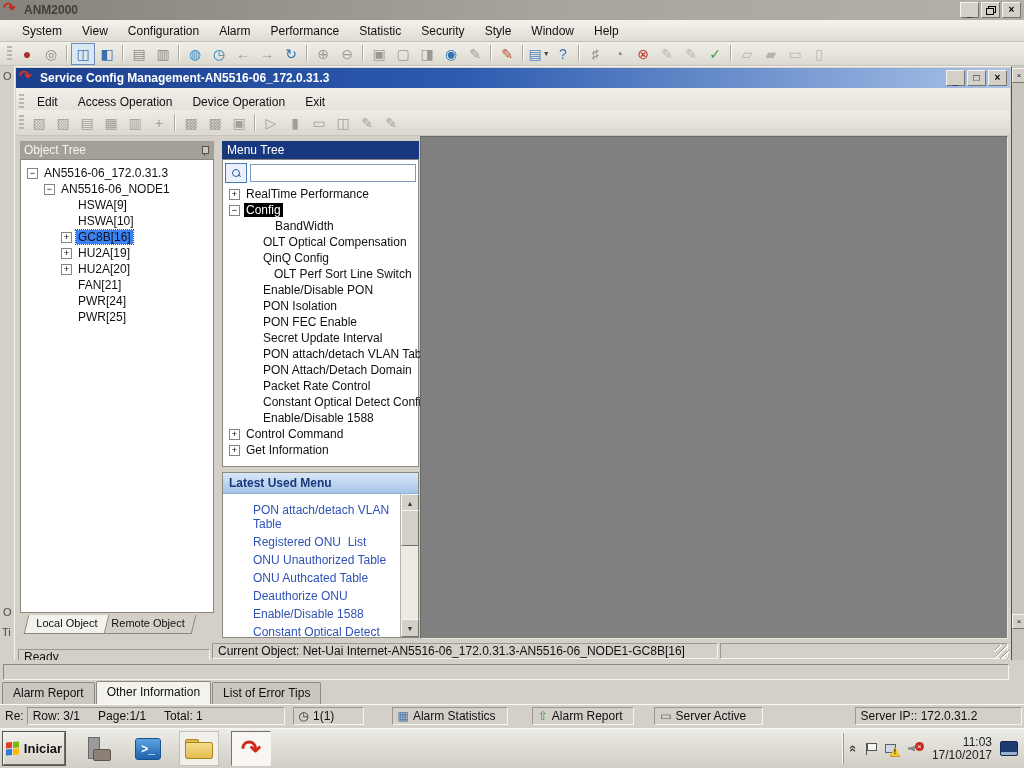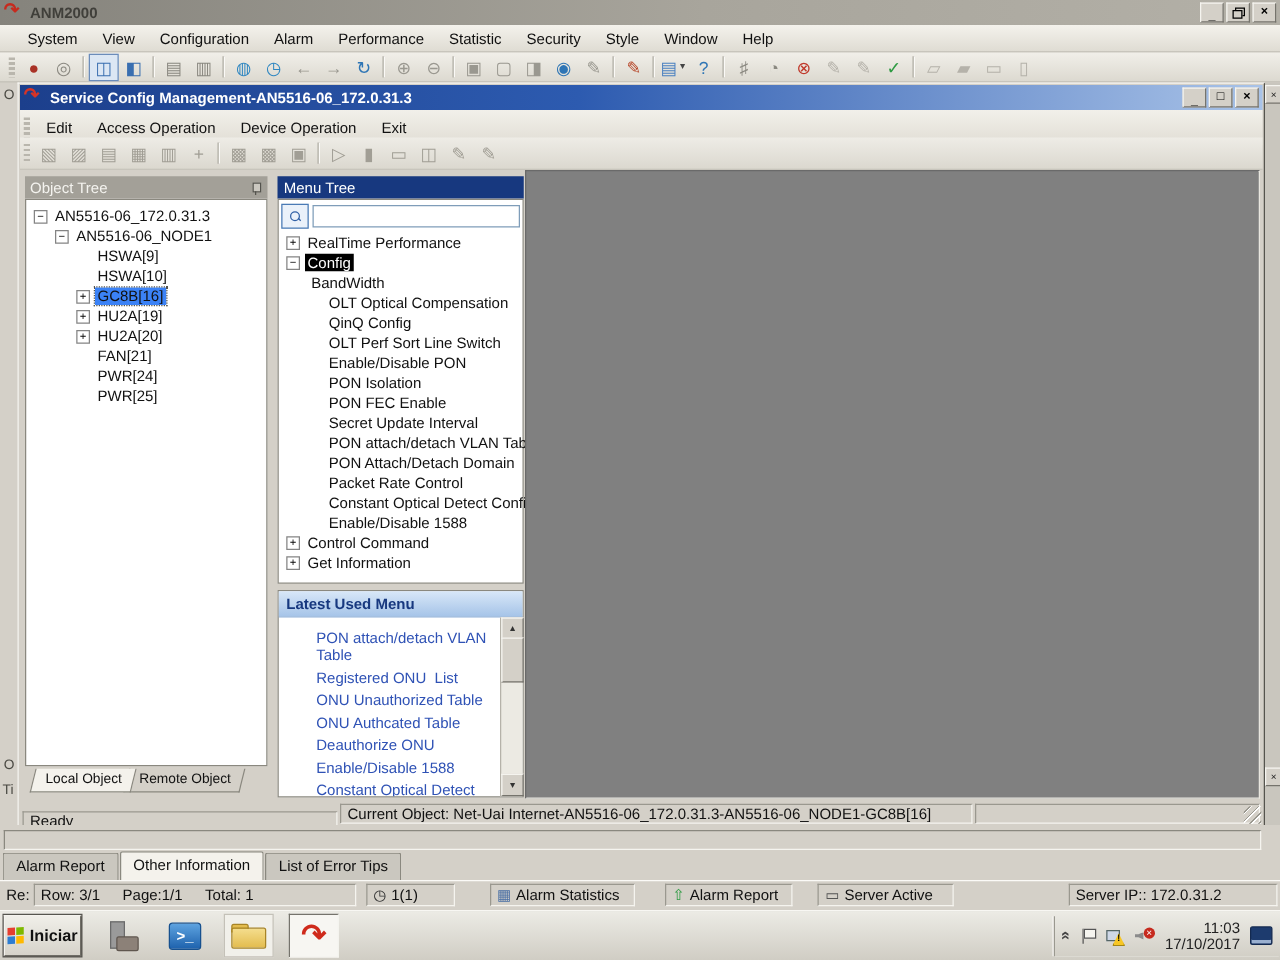--- a/index.html
+++ b/index.html
@@ -354,33 +354,33 @@
         </div>
         <div id="menutree-list">
             <div class="tree-row" style="padding-left: 6px;">
               <span class="expander">+</span>
               <span class="tree-label">RealTime Performance</span>
             </div>
             <div class="tree-row" style="padding-left: 6px;">
               <span class="expander">−</span>
               <span class="tree-label sel-navy">Config</span>
             </div>
-            <div class="tree-row" style="padding-left: 9px; text-align: center;">
+            <div class="tree-row" style="padding-left: 35px; text-align: center;">
               <span style="width: 15px; flex: 0 0 auto;"></span>
               <span class="tree-label">BandWidth</span>
             </div>
             <div class="tree-row" style="padding-left: 23px;">
               <span style="width: 15px; flex: 0 0 auto;"></span>
               <span class="tree-label">OLT Optical Compensation</span>
             </div>
             <div class="tree-row" style="padding-left: 23px;">
               <span style="width: 15px; flex: 0 0 auto;"></span>
               <span class="tree-label">QinQ Config</span>
             </div>
-            <div class="tree-row" style="padding-left: 23px;">
+            <div class="tree-row" style="padding-left: 34px;">
               <span style="width: 15px; flex: 0 0 auto;"></span>
               <span class="tree-label">OLT Perf Sort Line Switch</span>
             </div>
             <div class="tree-row" style="padding-left: 23px;">
               <span style="width: 15px; flex: 0 0 auto;"></span>
               <span class="tree-label">Enable/Disable PON</span>
             </div>
             <div class="tree-row" style="padding-left: 23px;">
               <span style="width: 15px; flex: 0 0 auto;"></span>
               <span class="tree-label">PON Isolation</span>
@@ -442,21 +442,21 @@
         <span class="sbtn raised" style="top:0;">▲</span>
         <span class="sthumb raised"></span>
         <span class="sbtn raised" style="bottom:0;">▼</span>
       </div>
     </div>
 
     <div id="darkarea" class="abs"></div>
   </div>
 
   <div id="svc-status" class="abs">
-    <span class="statseg" style="width:252px;margin-top:13px;">Ready</span>
+    <span class="statseg" style="width:192px;margin-top:13px;">Ready</span>
     <span class="statseg" style="width:506px;">Current Object: Net-Uai Internet-AN5516-06_172.0.31.3-AN5516-06_NODE1-GC8B[16]</span>
     <span class="statseg" style="flex:1;"></span>
     <span class="sizegrip"></span>
   </div>
 </div>
 
 <div id="rightstrip" class="abs">
   <span class="xbtn raised" style="top:2px;">×</span>
   <span class="xbtn raised" style="top:548px;">×</span>
 </div>

